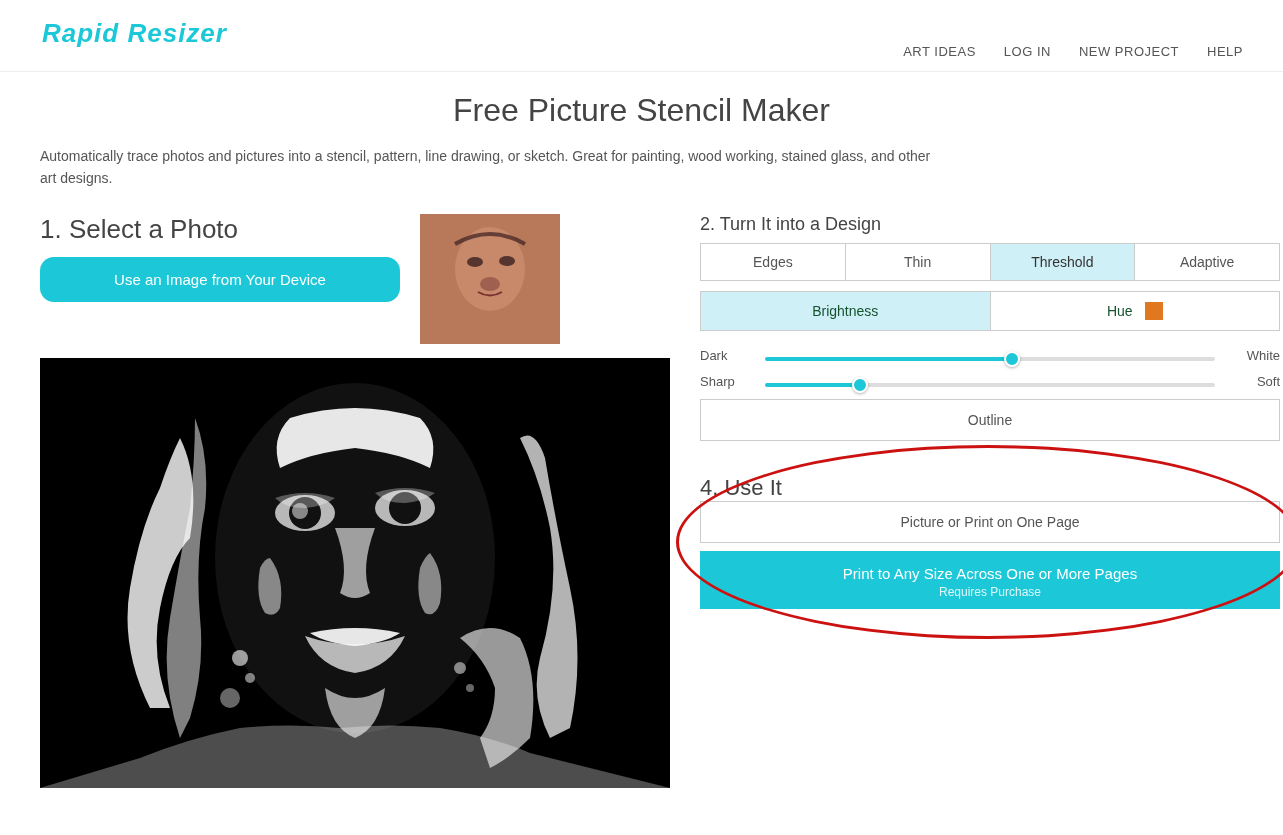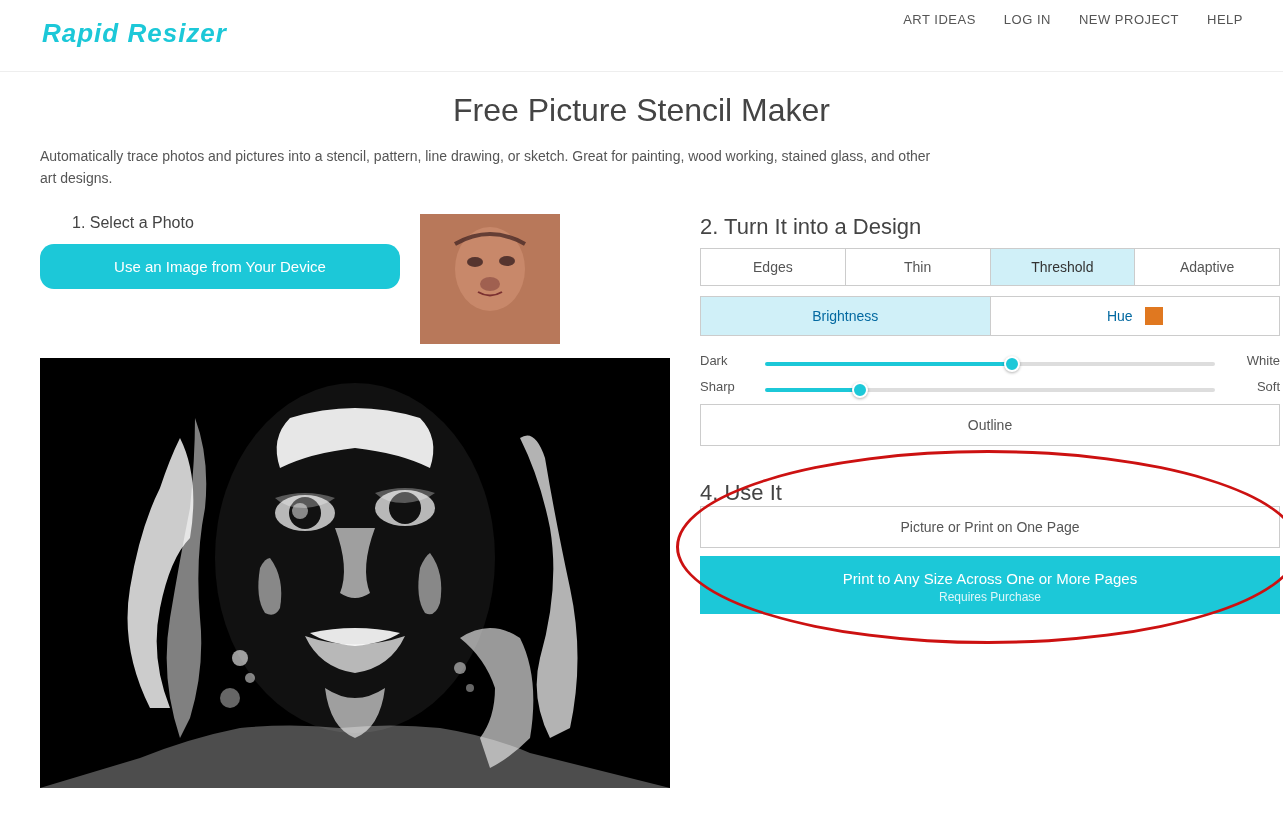--- a/index.html
+++ b/index.html
@@ -2,21 +2,21 @@
 <html><head>
   <meta charset="utf-8">
   <style>
     * { box-sizing: border-box; margin: 0; padding: 0; }
     body { font-family: Arial, sans-serif; background: #fff; color: #333; }
 
     
     .header {
       display: flex;
       justify-content: space-between;
-      align-items: flex-start;
+      align-items: flex-end;
       padding: 12px 40px;
       border-bottom: 1px solid #eee;
     }
     .logo {
       font-family: 'cursive', sans-serif;
       font-size: 28px;
       color: #1cc8d8;
       font-weight: bold;
       letter-spacing: 1px;
     }
@@ -54,25 +54,24 @@
     .content-area {
       display: flex;
       gap: 30px;
       align-items: flex-start;
     }
 
     
     .left-col { flex: 0 0 630px; }
 
     .step-header {
-      font-size: 16px;
+      font-size: 26px;
       font-weight: 300;
       color: #444;
       margin-bottom: 12px;
-      margin-left: 32px;
     }
 
     .step-1-top {
       display: flex;
       align-items: flex-start;
       gap: 20px;
       margin-bottom: 14px;
     }
 
     .upload-btn {
@@ -99,21 +98,21 @@
     
     .stencil-svg {
       width: 100%;
       height: 100%;
     }
 
     
     .right-col { flex: 1; min-width: 580px; }
 
     .step2-header {
-      font-size: 22px;
+      font-size: 18px;
       font-weight: 300;
       color: #444;
       margin-bottom: 8px;
     }
 
     .experiment-text {
       font-size: 14px;
       color: #555;
       margin-bottom: 14px;
     }
@@ -148,21 +147,21 @@
       margin-bottom: 16px;
     }
     .bh-btn {
       flex: 1;
       padding: 10px 4px;
       text-align: center;
       background: #fff;
       border: none;
       cursor: pointer;
       font-size: 14px;
-      color: #0369a1;
+      color: #14532d;
     }
     .bh-btn.active { background: #d0f0f8; }
     .bh-divider { width: 1px; background: #ccc; }
 
     .hue-label {
       display: flex;
       align-items: center;
       justify-content: center;
       gap: 12px;
     }

